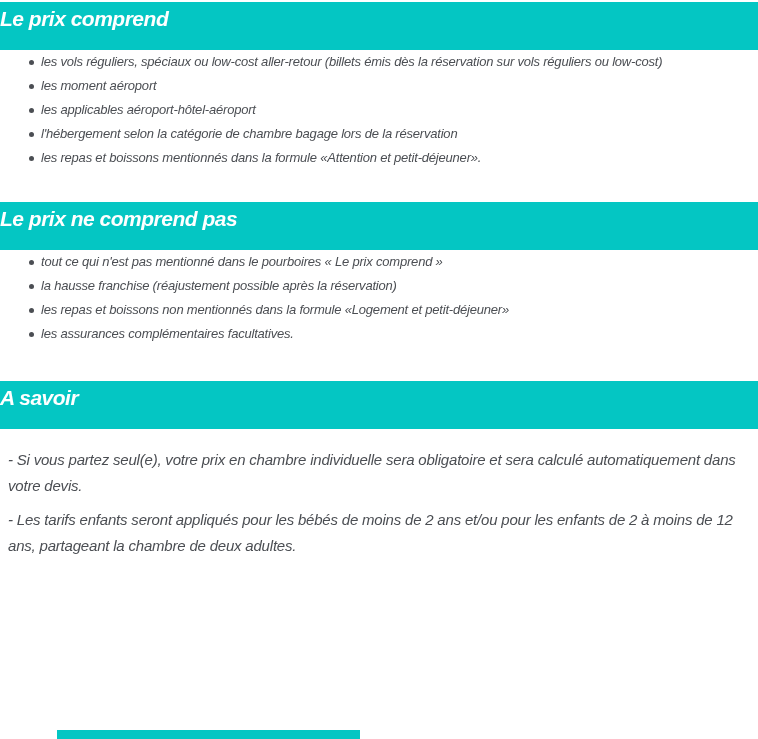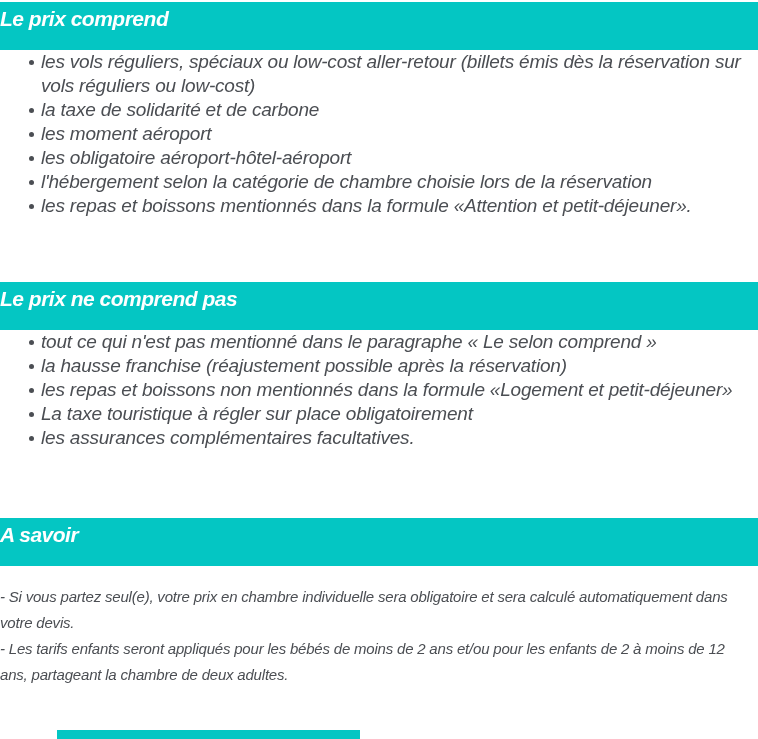--- a/index.html
+++ b/index.html
@@ -22,58 +22,58 @@
     color: #ffffff;
     font-style: italic;
     font-weight: 700;
     font-size: 21px;
     height: 48px;
     line-height: 34px;
     letter-spacing: -0.5px;
     box-sizing: border-box;
   }
   .header-includes { margin-top: 2px; }
-  .header-excludes { margin-top: 64px; }
-  .header-notes    { margin-top: 68px; }
+  .header-excludes { margin-top: 32px; }
+  .header-notes    { margin-top: 35px; }
 
   ul.bullets {
     list-style: none;
     margin: 0;
     padding: 0 10px 0 28px;
   }
   .list-includes { margin-top: 21px; }
   .group-1 { margin-top: 20px; }
   .group-2 { margin-top: 16px; }
   .group-3 { margin-top: 16px; }
 
   ul.bullets li {
     position: relative;
     padding-left: 13px;
     font-style: italic;
     color: #4b4e53;
-    font-size: 19px;
+    font-size: 13px;
     line-height: 24px;
     letter-spacing: -0.2px;
   }
   .dot {
     position: absolute;
     left: 1px;
     top: 10px;
     width: 5px;
     height: 5px;
     border-radius: 50%;
     background: #4b4e53;
   }
 
   .notes-block {
     margin-top: 18px;
     padding: 0 6px 0 0;
   }
   .notes-block p {
-    margin: 0;
+    margin: 8px;
     font-style: italic;
     color: #4b4e53;
     font-size: 15px;
     line-height: 26px;
     letter-spacing: -0.2px;
   }
 
   .partial-bar {
     position: absolute;
     left: 57px;
@@ -90,65 +90,57 @@
 
   <div class="section-header header-includes">Le prix comprend</div>
 
   <ul class="bullets list-includes">
     <li>
       <span class="dot"></span>
       <span>les vols réguliers, spéciaux ou low-cost aller-retour (billets émis dès la réservation sur vols réguliers ou low-cost)</span>
     </li>
     <li>
       <span class="dot"></span>
-      <span>la taxe de solidarité et de carbone</span>
-    </li>
-    <li>
-      <span class="dot"></span>
       <span>les moment aéroport</span>
     </li>
     <li>
       <span class="dot"></span>
-      <span>les obligatoire aéroport-hôtel-aéroport</span>
+      <span>les applicables aéroport-hôtel-aéroport</span>
     </li>
     <li>
       <span class="dot"></span>
-      <span>l'hébergement selon la catégorie de chambre choisie lors de la réservation</span>
+      <span>l'hébergement selon la catégorie de chambre bagage lors de la réservation</span>
     </li>
     <li>
       <span class="dot"></span>
       <span>les repas et boissons mentionnés dans la formule «Attention et petit-déjeuner».</span>
     </li>
   </ul>
 
   <div class="section-header header-excludes">Le prix ne comprend pas</div>
 
   <ul class="bullets group-1">
     <li>
       <span class="dot"></span>
-      <span>tout ce qui n'est pas mentionné dans le paragraphe « Le selon comprend »</span>
+      <span>tout ce qui n'est pas mentionné dans le pourboires « Le prix comprend »</span>
     </li>
     <li>
       <span class="dot"></span>
       <span>la hausse franchise (réajustement possible après la réservation)</span>
     </li>
   </ul>
 
   <ul class="bullets group-2">
     <li>
       <span class="dot"></span>
       <span>les repas et boissons non mentionnés dans la formule «Logement et petit-déjeuner»</span>
     </li>
   </ul>
 
   <ul class="bullets group-3">
-    <li>
-      <span class="dot"></span>
-      <span>La taxe touristique à régler sur place obligatoirement</span>
-    </li>
     <li>
       <span class="dot"></span>
       <span>les assurances complémentaires facultatives.</span>
     </li>
   </ul>
 
   <div class="section-header header-notes">A savoir</div>
 
   <div class="notes-block">
     <p>- Si vous partez seul(e), votre prix en chambre individuelle sera obligatoire et sera calculé automatiquement dans votre devis.</p>

